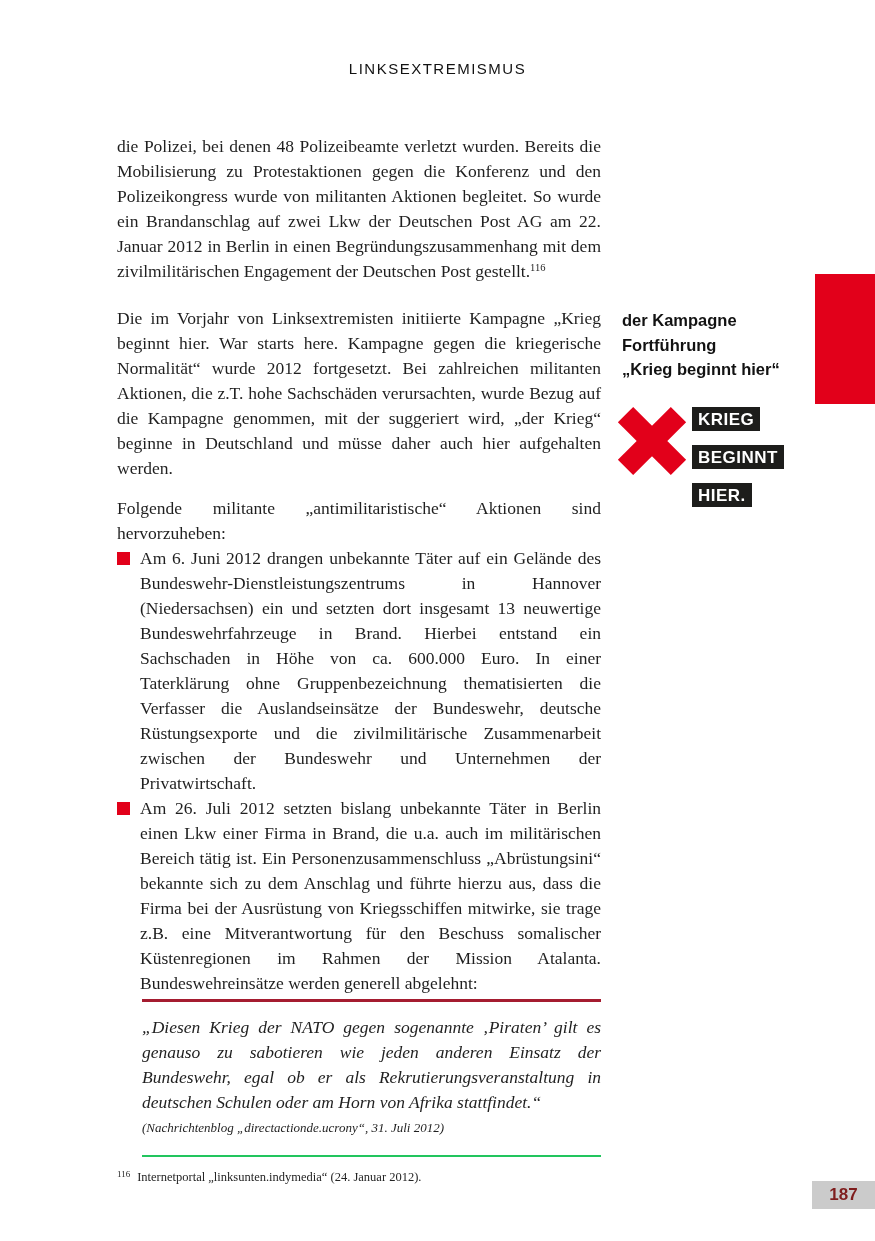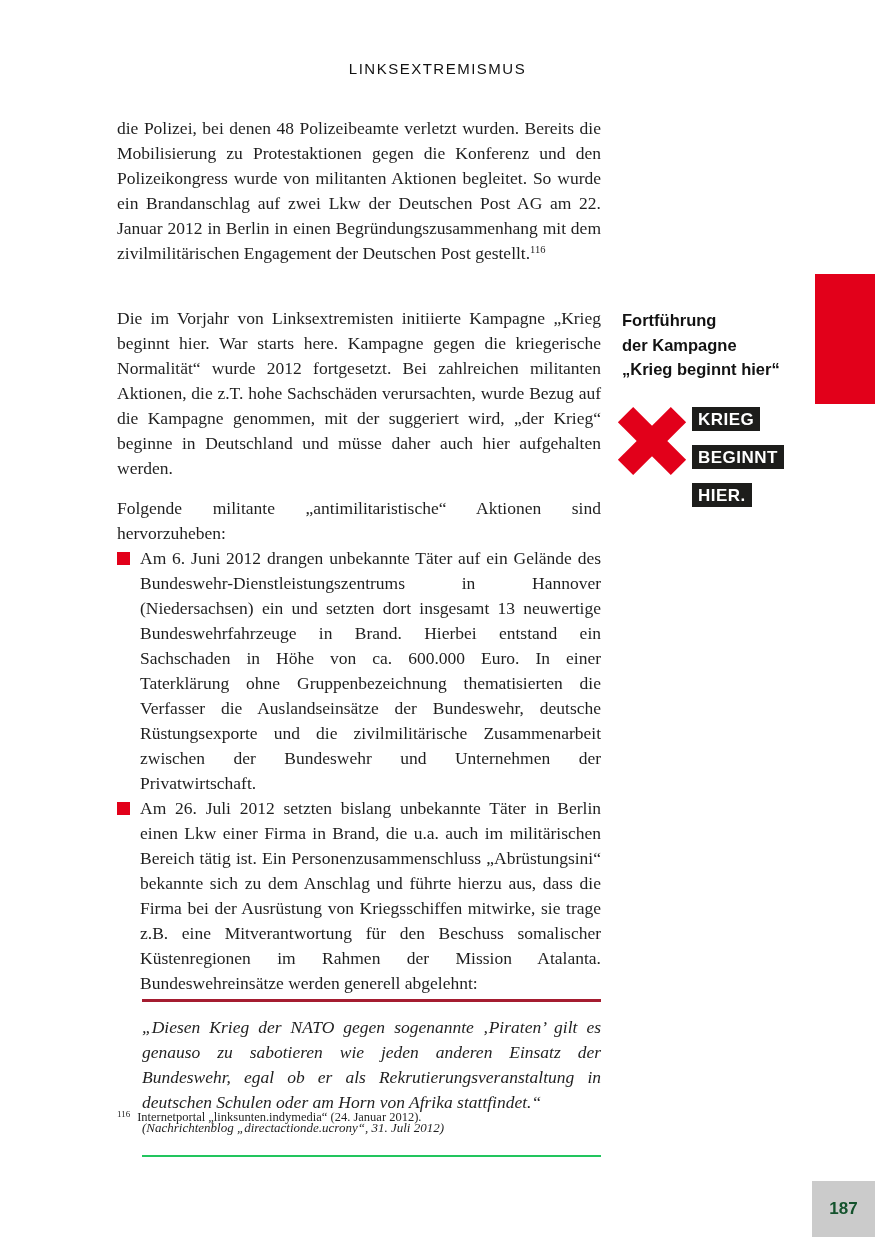--- a/index.html
+++ b/index.html
@@ -20,21 +20,21 @@
     font-size:15px; letter-spacing:1.5px;
     color:#121212;
   }
   .body-col { position:absolute; left:117px; width:484px; }
   .body-text {
     font-size:17.5px; line-height:25px;
     text-align:justify;
     hyphens:auto; -webkit-hyphens:auto;
   }
   .body-text sup { font-size:10.5px; line-height:0; vertical-align:6px; }
-  #p1 { top:100px; }
+  #p1 { top:118px; }
   #p2 { top:290px;font-family:Liberation Serif, serif; }
   #group-list { top:480px; }
   .list-intro { margin-bottom:0; }
   .militant-list { list-style:none; }
   .militant-list li { position:relative; padding-left:23px; }
   .bullet-marker {
     position:absolute; left:0; top:6px;
     width:13px; height:13px;
     background:#e2001a;
   }
@@ -65,50 +65,50 @@
     font-weight:bold; font-size:17px; line-height:1;
     letter-spacing:0.5px;
     padding:4px 6px 3px 6px;
   }
   .side-tab {
     position:absolute; right:0; top:258px;
     width:60px; height:130px;
     background:#e2001a;
   }
   .footnote {
-    position:absolute; left:117px; top:1090px; width:520px;
+    position:absolute; left:117px; top:1150px; width:520px;
     font-size:12.5px; line-height:16px; color:#242424;
   }
   .footnote sup { font-size:9px; vertical-align:4px; }
   .footnote .footnote-text { margin-left:7px; }
   .page-number {
     position:absolute; right:0; top:1165px;
-    width:63px; height:56px;
+    width:63px; height:28px;
     background:#cbcbcb;
     display:flex; align-items:center; justify-content:center;
     font-family:"Liberation Sans", sans-serif;
-    font-weight:bold; font-size:17px; color:#14532d;
+    font-weight:bold; font-size:17px; color:#7f1d1d;
   }
 </style>
 </head>
 <body>
 
 <div class="page">
 
   <div class="running-header">LINKSEXTREMISMUS</div>
 
   <div class="side-tab"></div>
 
   <p class="body-col body-text" id="p1" style="position:absolute;"><span>die Polizei, bei denen 48 Polizeibeamte verletzt wurden. Bereits die Mobilisierung zu Protestaktionen gegen die Konferenz und den Polizeikongress wurde von militanten Aktionen begleitet. So wurde ein Brandanschlag auf zwei Lkw der Deutschen Post AG am 22. Januar 2012 in Berlin in einen Begründungszusammenhang mit dem zivilmilitärischen Engagement der Deutschen Post gestellt.</span><sup>116</sup></p>
 
   <p class="body-col body-text" id="p2" style="position:absolute;">Die im Vorjahr von Linksextremisten initiierte Kampagne „Krieg beginnt hier. War starts here. Kampagne gegen die kriegerische Normalität“ wurde 2012 fortgesetzt. Bei zahlreichen militanten Aktionen, die z.T. hohe Sachschäden verursachten, wurde Bezug auf die Kampagne genommen, mit der suggeriert wird, „der Krieg“ beginne in Deutschland und müsse daher auch hier aufgehalten werden.</p>
 
   <div class="margin-note">
+    <div>der Kampagne</div>
     <div>Fortführung</div>
-    <div>der Kampagne</div>
     <div>„Krieg beginnt hier“</div>
   </div>
 
   <div class="campaign-logo">
     <svg class="logo-x" viewBox="0 0 100 100" xmlns="http://www.w3.org/2000/svg">
       <g fill="#e2001a">
         <rect x="35" y="-2" width="30" height="104" transform="rotate(45 50 50)"></rect>
         <rect x="35" y="-2" width="30" height="104" transform="rotate(-45 50 50)"></rect>
       </g>
     </svg>

